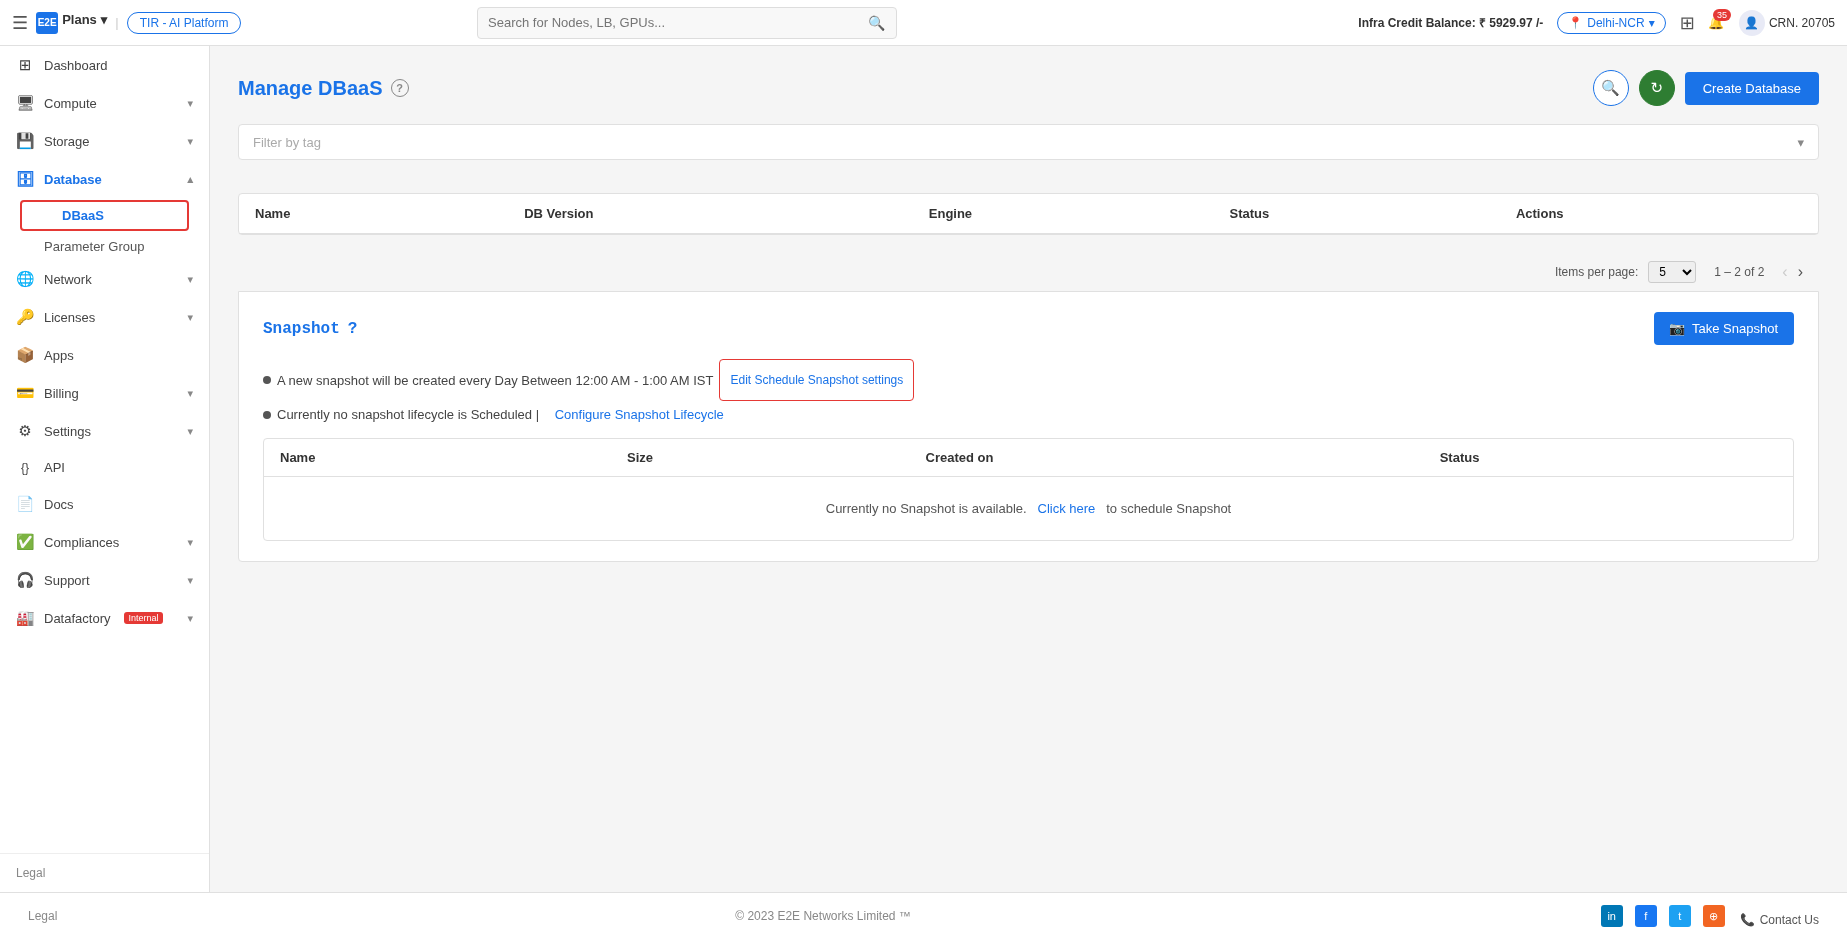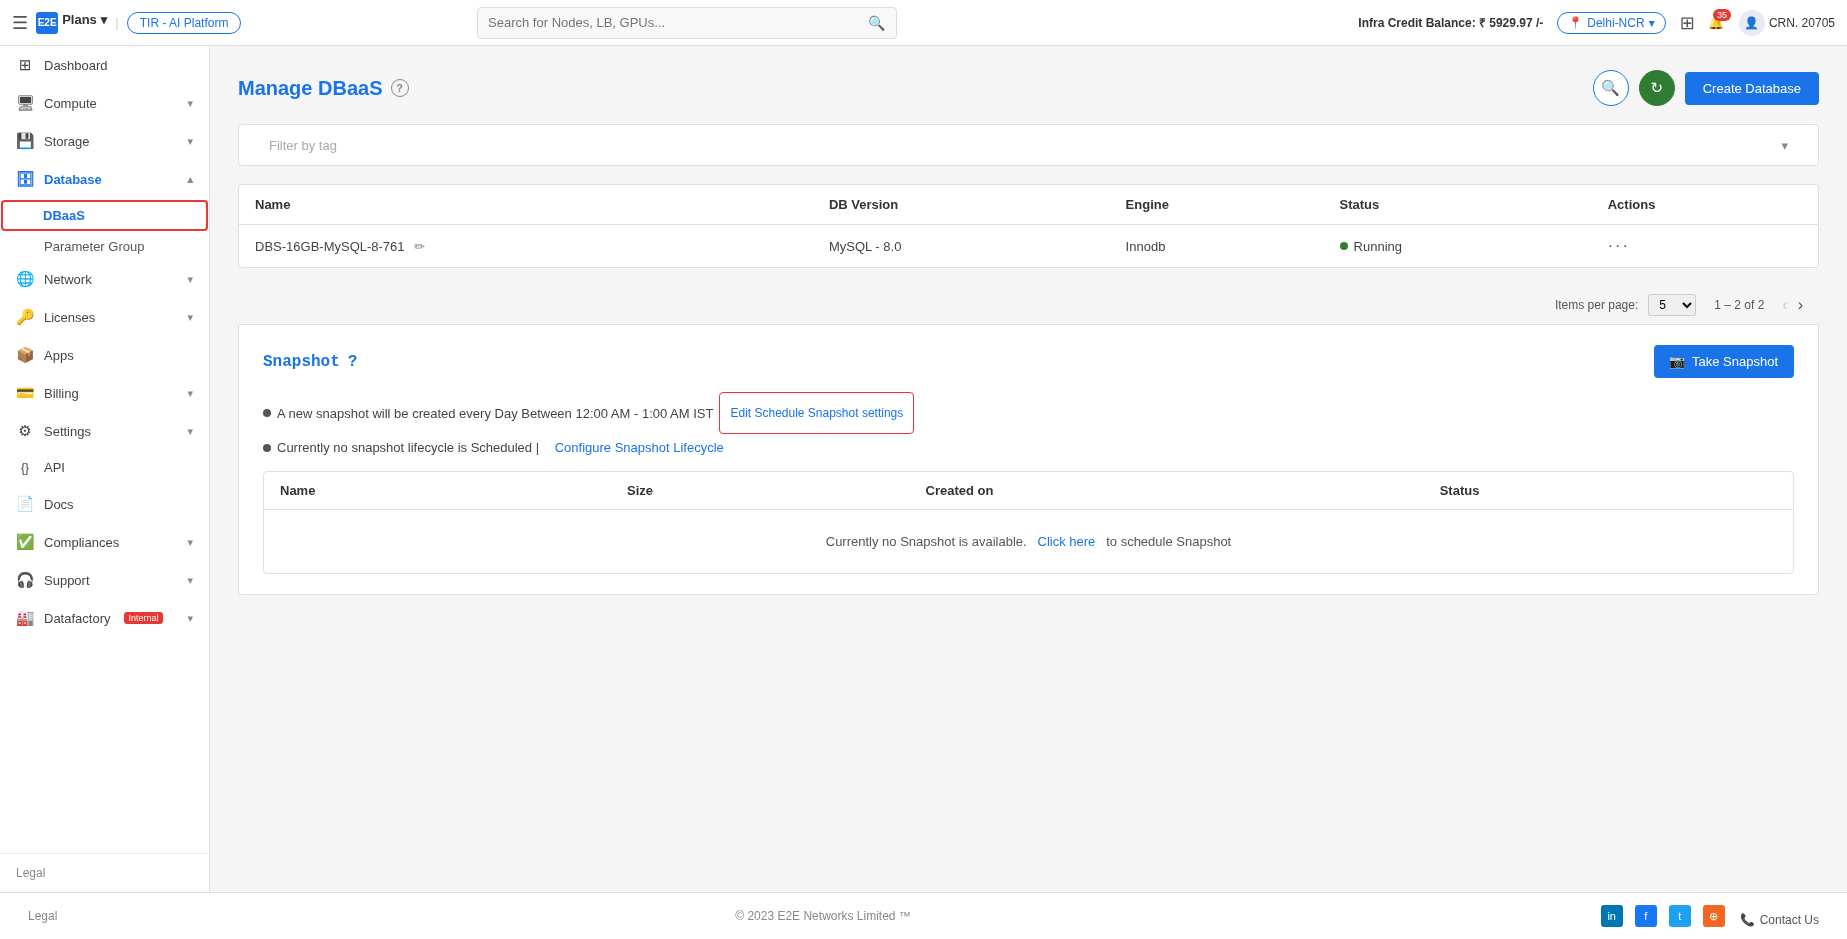--- a/index.html
+++ b/index.html
@@ -78,21 +78,21 @@
     .icon-btn.green { background: #2e7d32; border-color: #2e7d32; color: #fff; }
     .create-btn {
       background: #1a73e8; color: #fff; border: none; border-radius: 4px;
       padding: 9px 18px; font-size: 13px; font-weight: 500; cursor: pointer; white-space: nowrap;
     }
 
     
     .filter-bar {
       display: flex; align-items: center; justify-content: space-between;
       background: #fff; border: 1px solid #e0e0e0; border-radius: 4px;
-      padding: 0 30px; height: 42px; margin-bottom: 18px;
+      padding: 0 14px; height: 36px; margin-bottom: 33px;
     }
     .filter-bar span { color: #aaa; font-size: 13px; }
     .filter-bar .chevron { color: #888; font-size: 13px; }
 
     
     .db-table { background: #fff; border: 1px solid #e0e0e0; border-radius: 4px; margin-bottom: 18px; }
     .db-table table { width: 100%; border-collapse: collapse; }
     .db-table th { padding: 12px 16px; text-align: left; font-weight: 600; font-size: 13px; color: #333; border-bottom: 1px solid #e0e0e0; }
     .db-table td { padding: 12px 16px; font-size: 13px; color: #444; border-bottom: 1px solid #f0f0f0; }
     .db-table tr:last-child td { border-bottom: none; }
@@ -208,21 +208,21 @@
       <span class="icon">💾</span>
       <span>Storage</span>
       <span class="chevron">▾</span>
     </div>
     <div class="sidebar-item active">
       <span class="icon">🗄</span>
       <span>Database</span>
       <span class="chevron">▴</span>
     </div>
 
-    <div class="sidebar-sub active" style="border:2px solid #e53935; border-radius:4px; margin:2px 1px; padding:6px 8px 6px 40px;">
+    <div class="sidebar-sub active" style="border:2px solid #e53935; border-radius:4px; margin:2px 20px; padding:6px 8px 6px 40px;">
       <span>DBaaS</span>
     </div>
     <div class="sidebar-sub">
       <span>Parameter Group</span>
     </div>
     <div class="sidebar-item">
       <span class="icon">🌐</span>
       <span>Network</span>
       <span class="chevron">▾</span>
     </div>
@@ -296,37 +296,20 @@
         <thead>
           <tr>
             <th>Name</th>
             <th>DB Version</th>
             <th>Engine</th>
             <th>Status</th>
             <th>Actions</th>
           </tr>
         </thead>
         <tbody>
-          <tr>
-            <td>
-              <span>DBS-16GB-MySQL-8-761</span>
-              <span class="edit-icon">✏</span>
-            </td>
-            <td>MySQL - 8.0</td>
-            <td>Innodb</td>
-            <td>
-              <div class="status-running">
-                <span class="status-dot"></span>
-                <span>Running</span>
-              </div>
-            </td>
-            <td>
-              <span class="actions-btn">···</span>
-            </td>
-          </tr>
         </tbody>
       </table>
     </div>
 
     <div class="pagination">
       <span>Items per page:</span>
       <select>
         <option>5</option>
         <option>10</option>
         <option>20</option>

